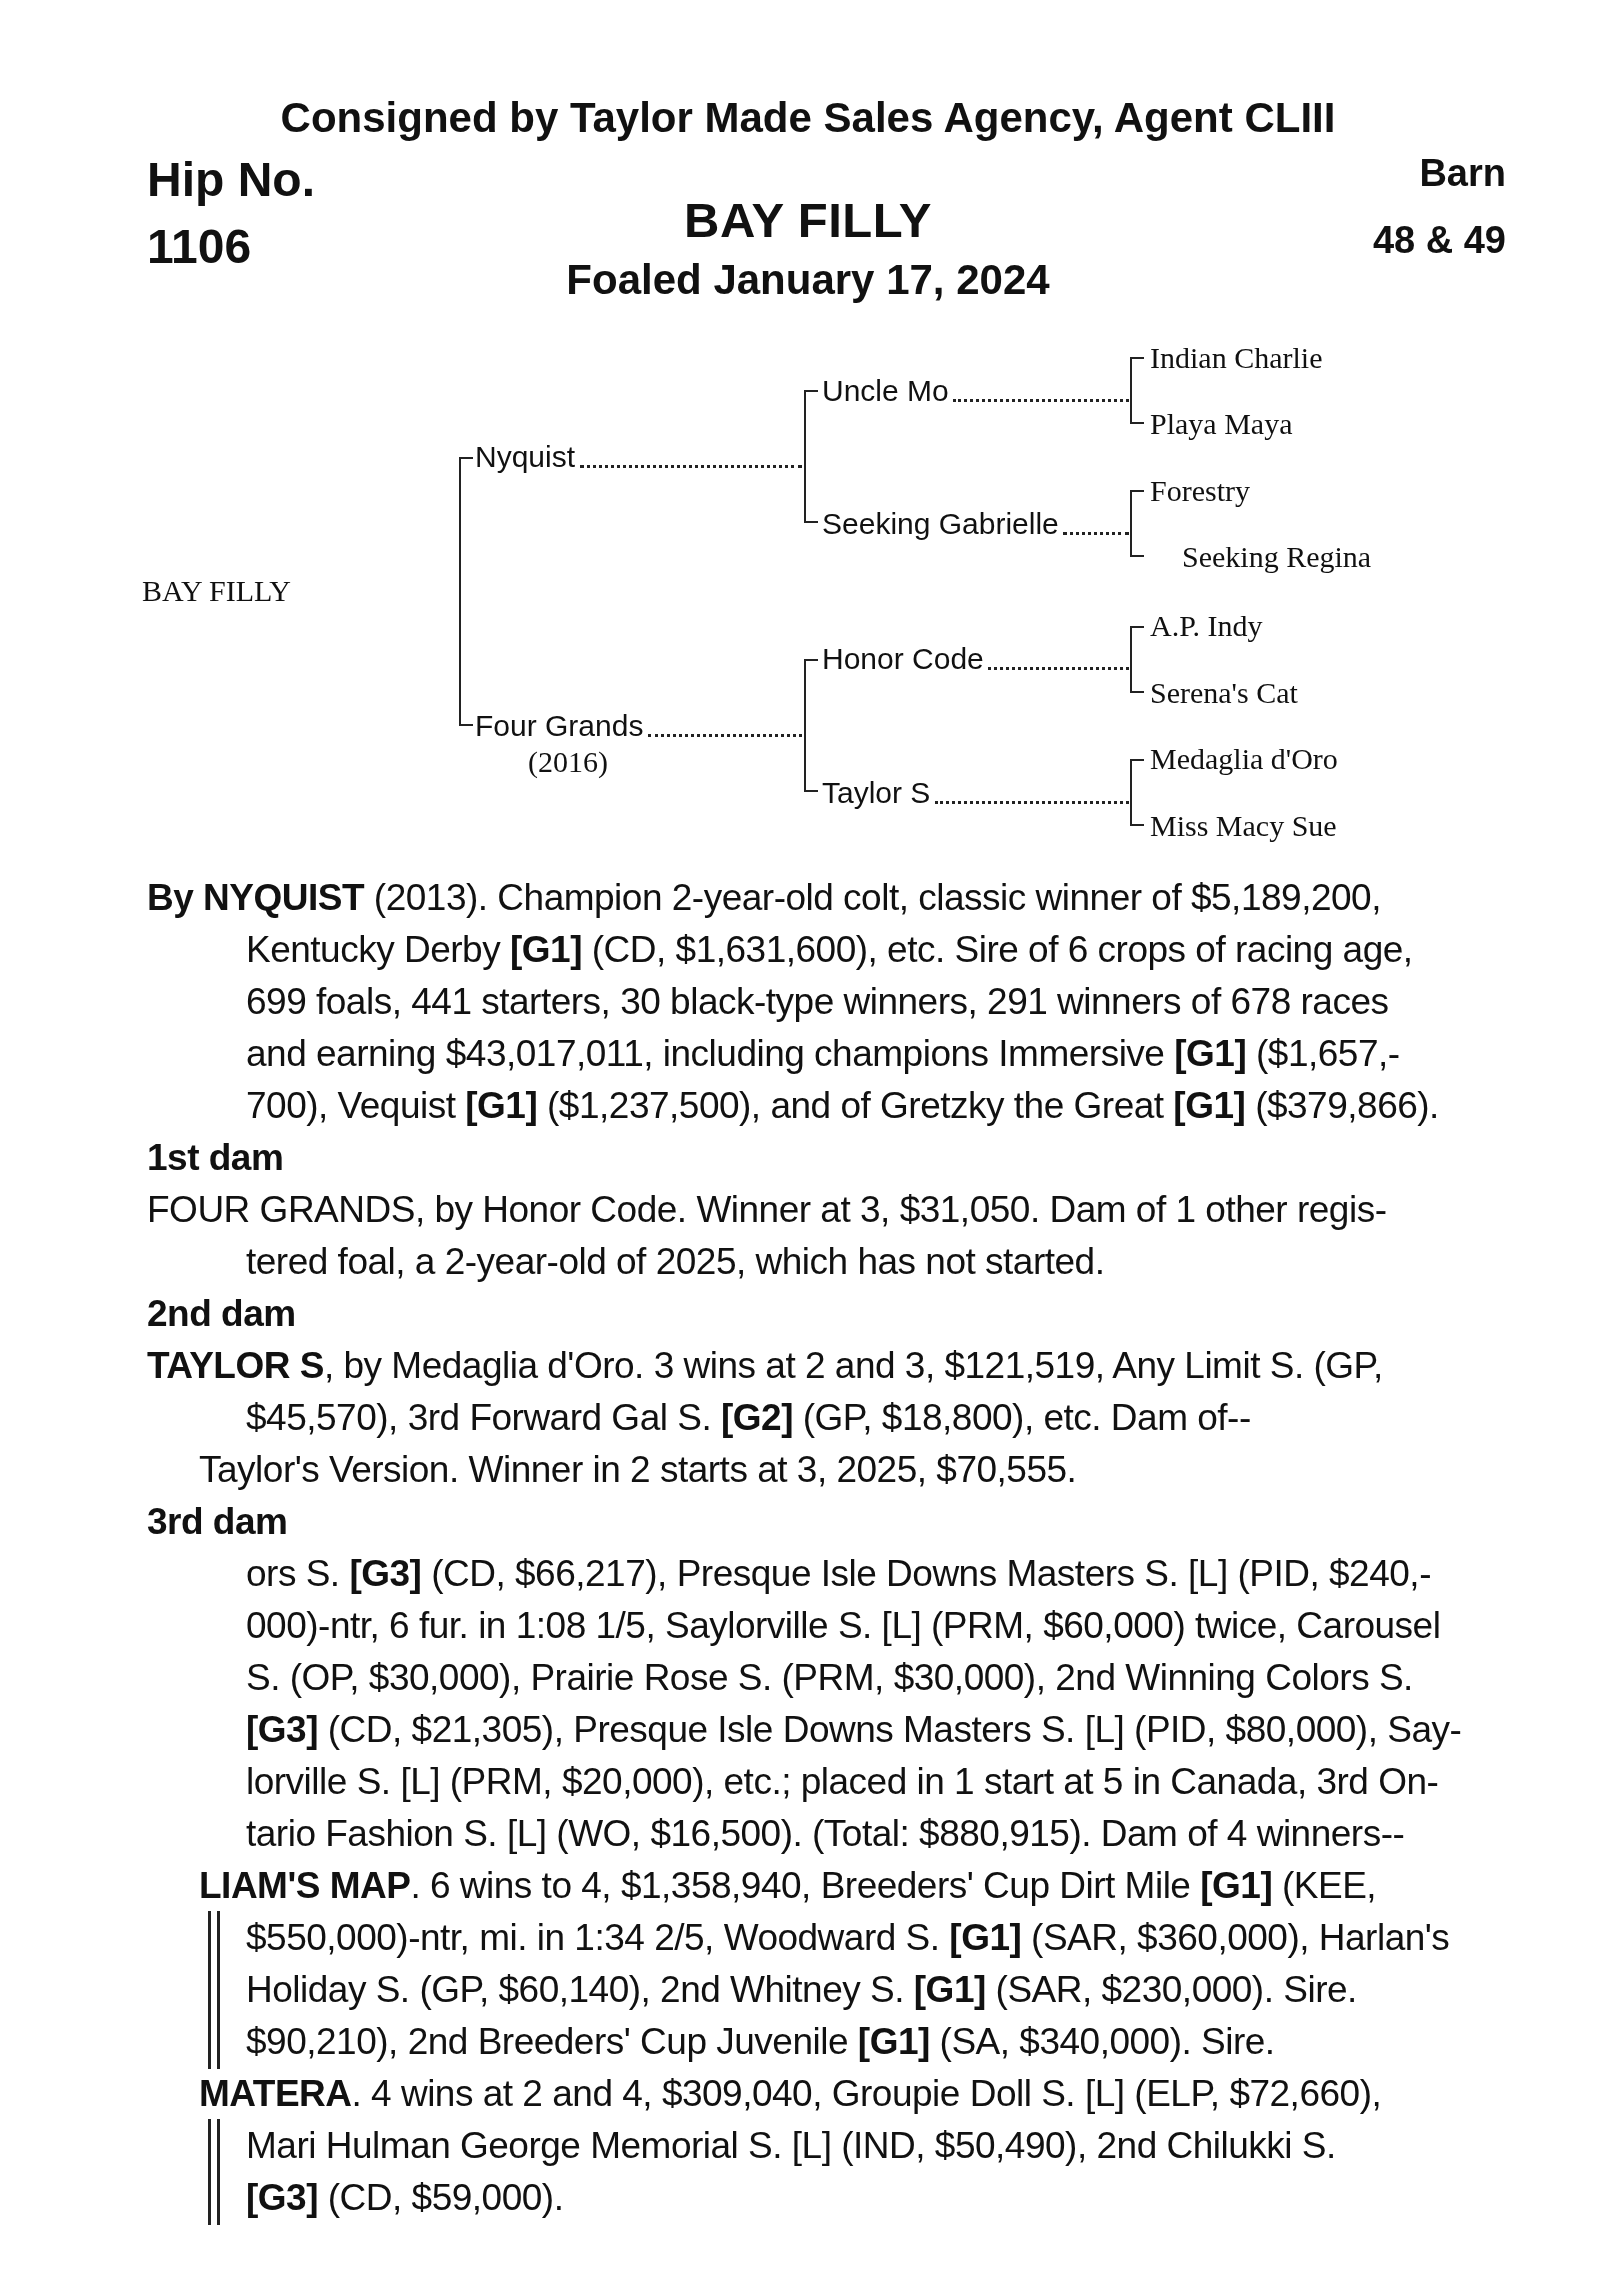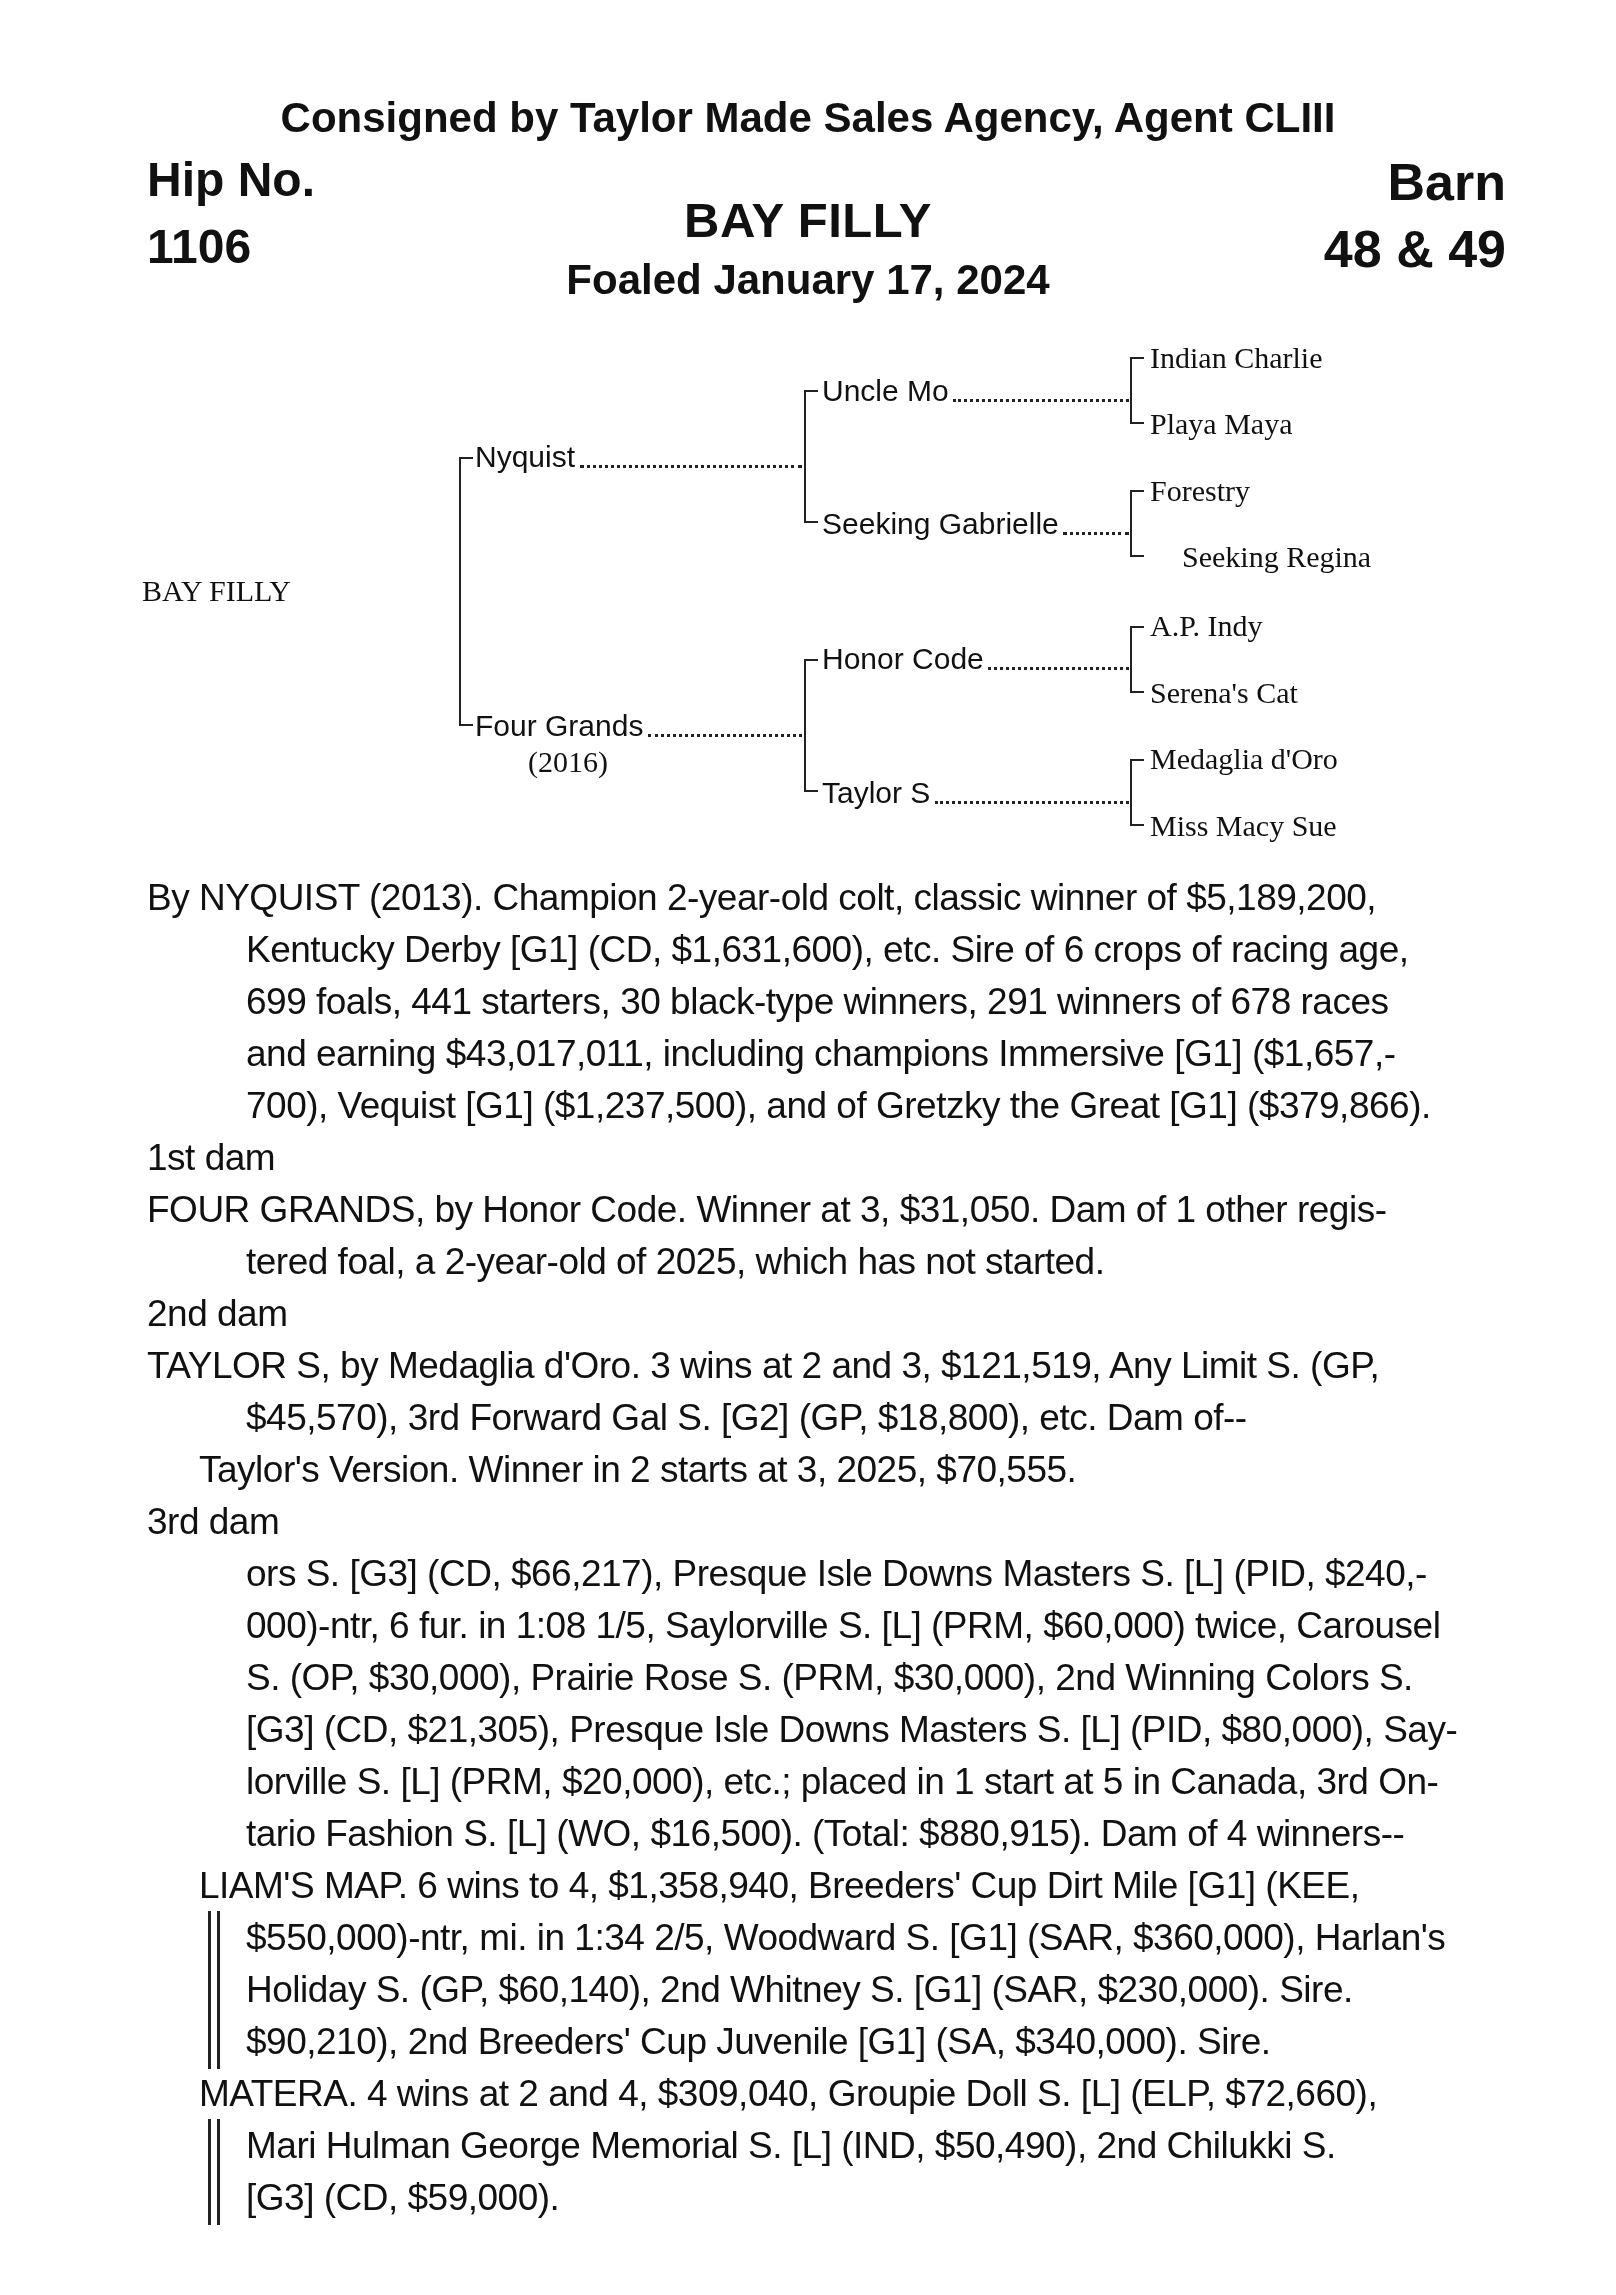--- a/index.html
+++ b/index.html
@@ -11,41 +11,41 @@
     color:#111111;
     font-family:"Liberation Sans", sans-serif;
     overflow:hidden;
   }
   
   .hdr-center{position:absolute;left:0;right:0;text-align:center;font-weight:bold;white-space:nowrap;}
   .consigned{top:94px;font-size:42px;}
   .big-title{top:192px;font-size:49px;letter-spacing:0.5px;}
   .foaled{top:256px;font-size:42px;}
   .hdr-left{position:absolute;left:147px;font-weight:bold;font-size:48px;white-space:nowrap;}
-  .hdr-right{position:absolute;right:110px;font-weight:bold;font-size:52px;text-align:right;white-space:nowrap;}
+  .hdr-right{position:absolute;right:110px;font-weight:bold;font-size:38px;text-align:right;white-space:nowrap;}
   .hip-label,.barn-label{top:152px;}
   .hip-number,.barn-number{top:219px;}
 
   
   .t-name{position:absolute;font-size:30px;line-height:36px;white-space:nowrap;font-family:Liberation Serif, serif;}
   .t-row{position:absolute;display:flex;align-items:flex-end;font-size:30px;line-height:36px;white-space:nowrap;}
   .t-row .nm{flex:0 0 auto;}
   .leader{flex:1 1 auto;border-bottom:3.2px dotted #222;margin:0 1.8px 7.3px 4.6px;min-width:18.4px;}
   .bracket{
     position:absolute;width:13.8px;box-sizing:border-box;
     border-left:2.3px solid #222;border-top:2.3px solid #222;border-bottom:2.3px solid #222;
   }
 
   
   .body-block{position:absolute;left:147px;top:872px;width:1373px;}
   .line{position:relative;height:52px;font-size:37px;line-height:52px;white-space:nowrap;letter-spacing:-0.5px;}
   .ind0{padding-left:0;}
   .ind1{padding-left:52px;}
   .ind2{padding-left:99px;}
-  .line b{font-weight:normal;}
+  .line b{font-weight:bold;}
   .bars{
     position:absolute;left:61px;top:-0.9px;height:54px;width:12.4px;box-sizing:border-box;
     border-left:3.2px solid #222;border-right:3.2px solid #222;
   }
 </style>
 </head>
 <body>
 
 <div class="page">
 

